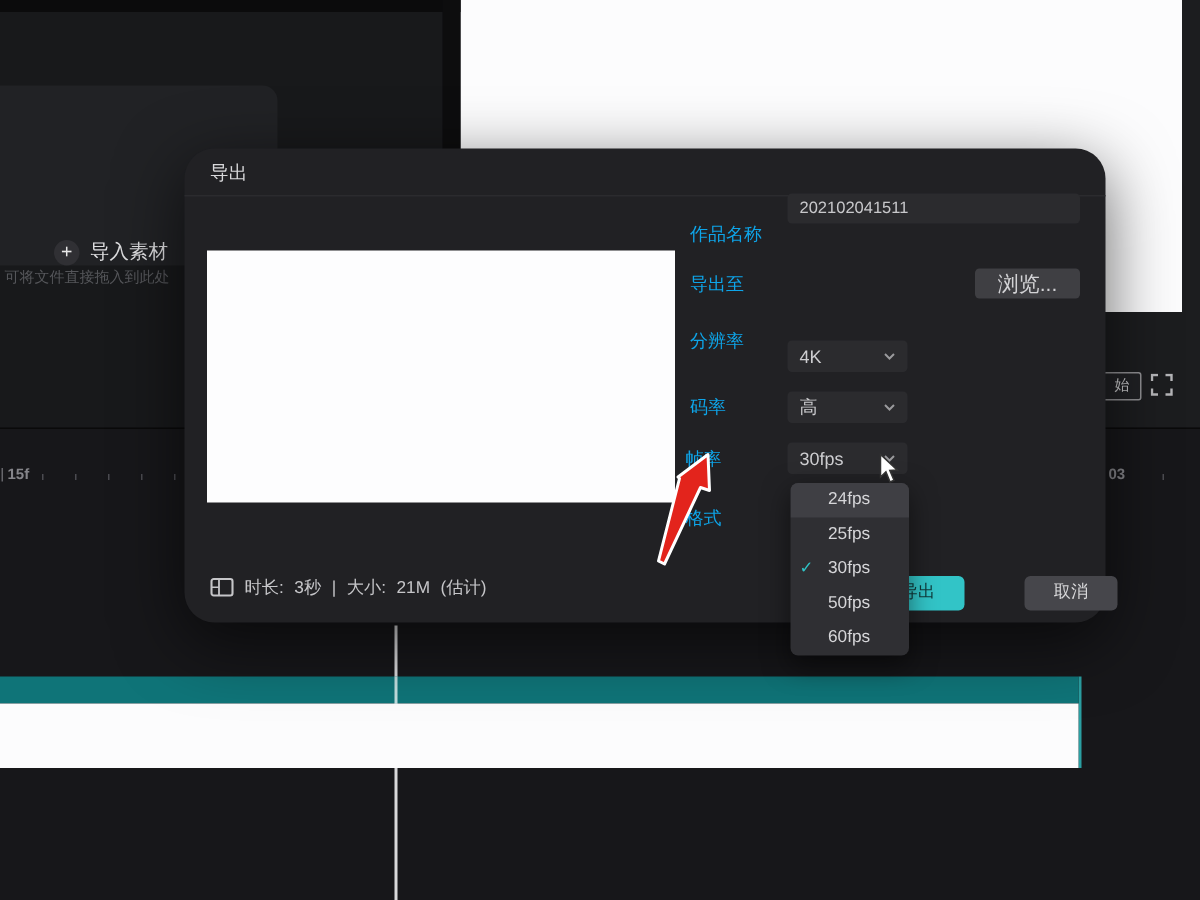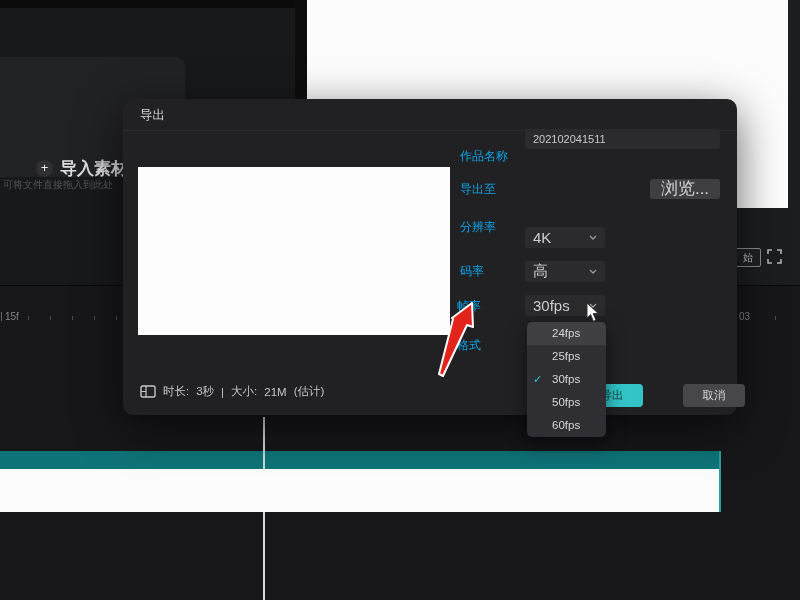--- a/index.html
+++ b/index.html
@@ -13,46 +13,46 @@
   .player-panel{left:307px;top:0;width:493px;height:285px;background:#1c1d1f;}
   .preview-white{left:0;top:0;width:481px;height:208px;background:#fcfcfd;}
   .ratio-btn{left:428px;top:248px;width:24px;height:17px;border:1px solid #8f8f92;border-radius:2px;
              color:#c8c8ca;font-size:10px;line-height:17px;text-align:center;background:#202124;}
   .fs-btn{left:460px;top:249px;width:15px;height:15px;}
   
   .import-card{left:0;top:57px;width:185px;height:120px;background:#212225;border-radius:0 10px 10px 0;}
   .import-row{left:36px;top:102px;height:18px;display:flex;align-items:center;gap:7px;cursor:pointer;}
   .plus-circle{width:17px;height:17px;border-radius:50%;background:#303034;color:#e8e8e8;
                font-size:13px;line-height:16px;text-align:center;}
-  .import-label{color:#dddddf;font-size:17px;font-weight:bold;}
+  .import-label{color:#dddddf;font-size:13px;}
   .drop-hint{left:3px;top:121px;color:#55565a;font-size:10px;}
   
   .tl-sep{left:0;top:285px;width:800px;height:1px;background:#0a0a0a;}
   .ruler{left:0;top:295px;width:800px;height:36px;}
-  .ruler-label{color:#85858a;font-size:10px;}
+  .ruler-label{color:#85858a;font-size:10px;font-weight:bold;}
   .tick{position:absolute;width:1px;height:4px;background:#4b4b50;top:21px;}
   .tick-tall{position:absolute;width:1px;height:9px;background:#66666b;top:17px;}
   .clip{left:0;top:451px;width:719px;height:61px;z-index:6;border-right:2px solid #2b9fa2;}
   .clip-header{left:0;top:0;width:719px;height:18px;background:#0f7478;}
   .clip-body{left:0;top:18px;width:719px;height:43px;background:#fcfcfd;}
   .playhead{left:263px;top:417px;width:2px;height:183px;background:#d9d9db;z-index:5;}
   .playhead-over{left:263px;top:451px;width:2px;height:18px;background:rgba(225,240,240,.85);z-index:7;}
   
-  .dialog{left:123px;top:99px;width:614px;height:316px;background:#212124;border-radius:10px;
+  .dialog{left:123px;top:99px;width:614px;height:316px;background:#212124;border-radius:20px;
           box-shadow:0 12px 45px rgba(0,0,0,.6);z-index:40;}
   .dlg-header{left:0;top:0;width:614px;height:31px;border-bottom:1px solid #2b2b2e;}
   .dlg-title{left:17px;top:8px;color:#d8d8da;font-size:12.5px;}
   .dlg-preview{left:15px;top:68px;width:312px;height:168px;background:#fdfdfe;}
   .f-label{color:#0ea5e9;font-size:12px;}
   .f-input{background:#2b2b2e;border:none;border-radius:3px;color:#c8c8cb;font-size:11px;
            padding:0 8px;height:20px;box-sizing:border-box;outline:none;}
   .f-select{background:#2b2b2e;border-radius:3px;height:21px;display:flex;align-items:center;
             justify-content:space-between;padding:0 8px;box-sizing:border-box;cursor:pointer;}
-  .f-select span{color:#cdcdd0;font-size:15px;}
-  .browse-btn{background:#3f3f43;border-radius:3px;color:#d2d2d5;font-size:17px;height:20px;
+  .f-select span{color:#cdcdd0;font-size:12px;}
+  .browse-btn{background:#3f3f43;border-radius:3px;color:#d2d2d5;font-size:14px;height:20px;
               line-height:20px;text-align:center;cursor:pointer;}
   .film-info{left:17px;top:285px;display:flex;align-items:center;gap:7px;color:#c6c6c9;font-size:11.5px;text-align:right;}
   .btn{height:23px;border-radius:4px;font-size:11.5px;text-align:center;line-height:23px;cursor:pointer;}
   .btn-export{left:458px;top:285px;width:62px;background:#32c4c7;color:#10393a;}
   .btn-cancel{left:532px;top:285px;width:62px;background:#46464b;color:#d8d8da;margin-left:28px;}
   
   .fps-menu{left:527px;top:322px;width:79px;height:115px;background:#2f2f33;border-radius:5px;
             overflow:hidden;z-index:50;box-shadow:0 6px 18px rgba(0,0,0,.5);}
   .fps-item{height:23px;line-height:23px;color:#d6d6d9;font-size:11.5px;padding-left:25px;
             position:relative;cursor:pointer;}

